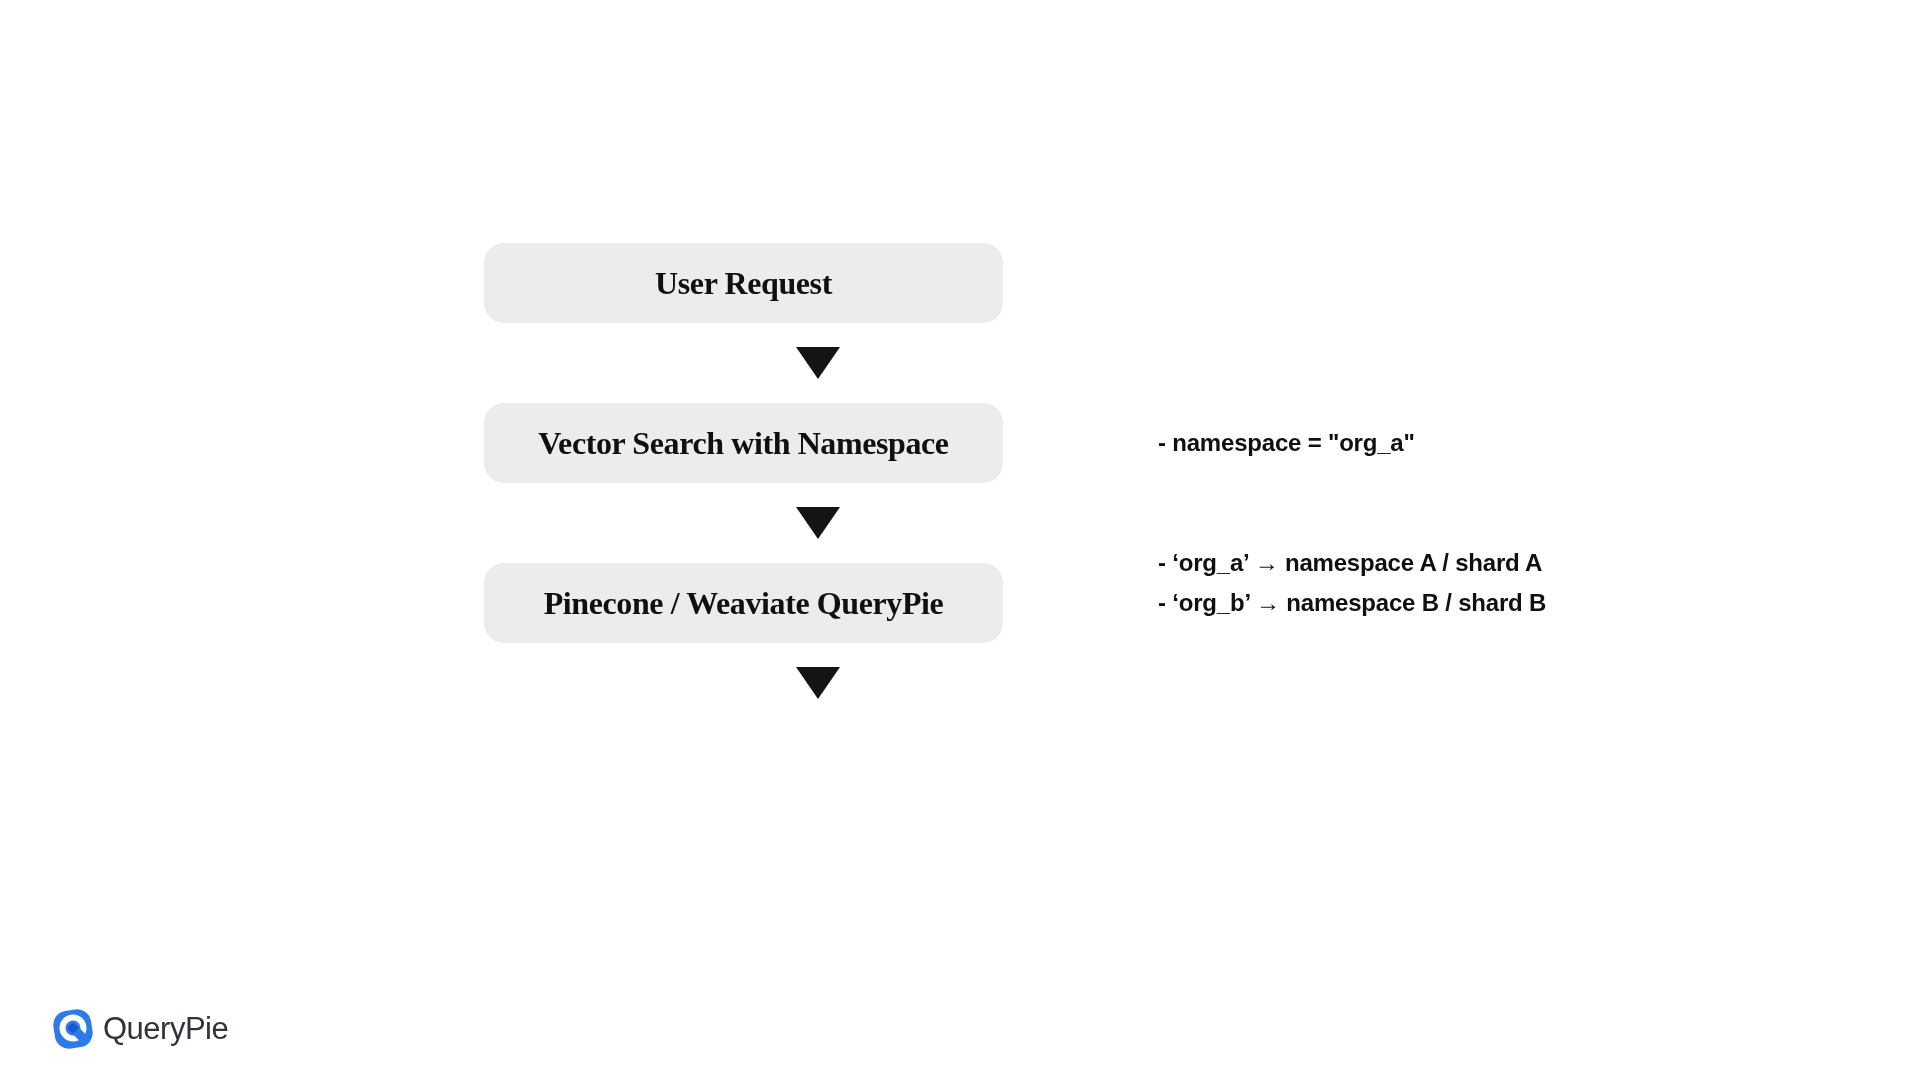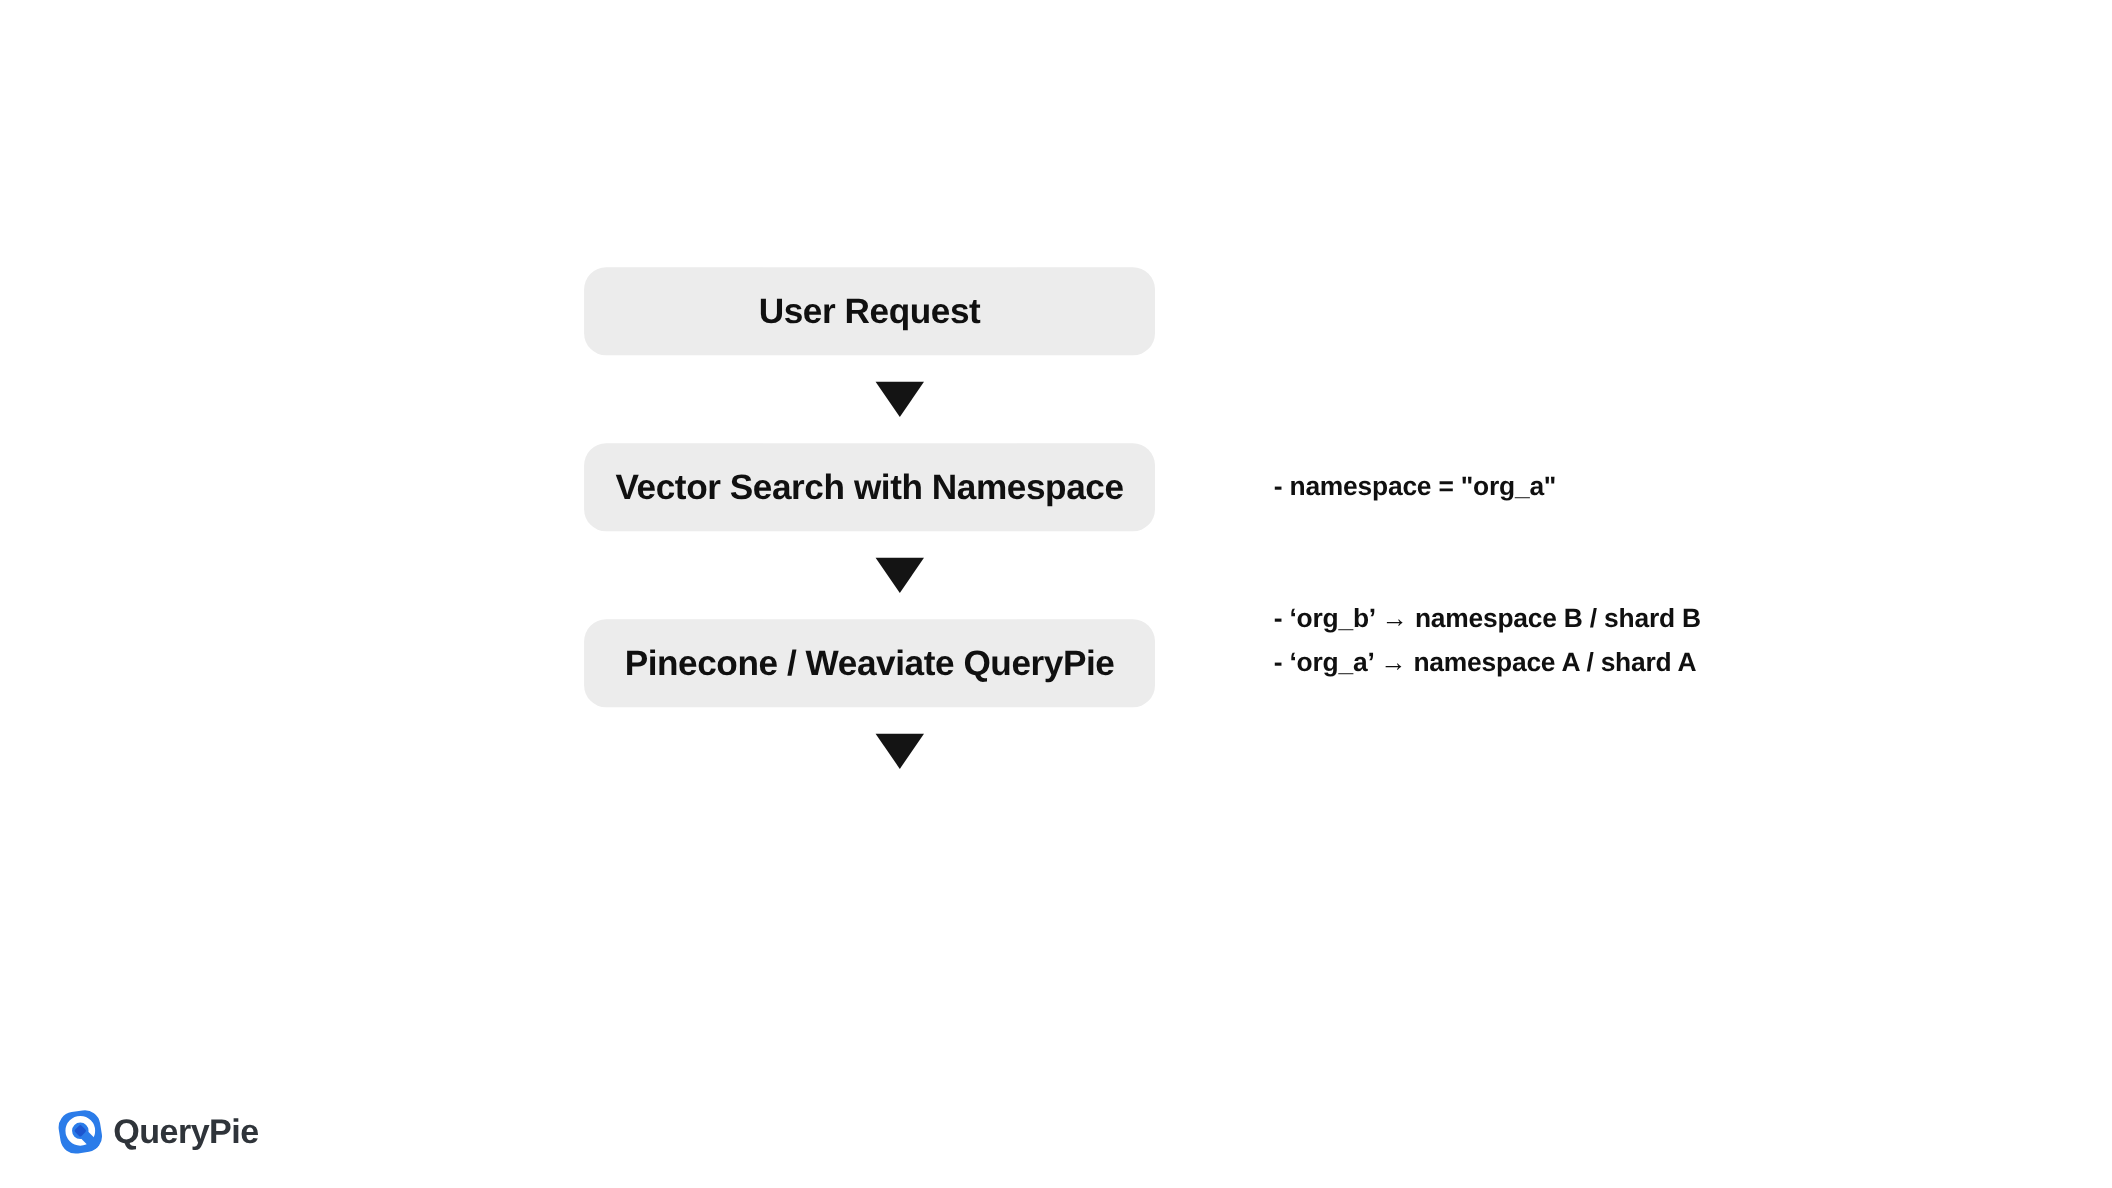--- a/index.html
+++ b/index.html
@@ -17,28 +17,29 @@
   body{
     background:var(--canvas);
     font-family:"Liberation Sans","DejaVu Sans",sans-serif;
     position:relative;
     overflow:hidden;
   }
   .stage{position:absolute;inset:0;width:1920px;height:1080px;}
 
   .flow-node{
     position:absolute;
-    left:531px;
+    left:484px;
     width:519px;
     height:80px;
     background:var(--node_bg);
     border-radius:20px;
     display:flex;
     align-items:center;
     justify-content:center;
+    font-family:Liberation Serif, serif;
   }
   .flow-node .node-label{
     font-size:32px;
     font-weight:700;
     letter-spacing:-0.4px;
     color:var(--node_text);
     white-space:nowrap;
   }
   .node-1{top:243px;}
   .node-2{top:403px;}
@@ -79,21 +80,21 @@
   }
 
   .brand{
     position:absolute;
     left:52px;top:1008px;
     display:flex;align-items:center;gap:9px;
   }
   .brand-mark{width:42px;height:42px;display:block;}
   .brand-name{
     font-size:31px;
-    font-weight:700;
+    font-weight:400;
     letter-spacing:-0.5px;
     color:var(--logo_text);
     line-height:42px;
   }
 </style>
 </head>
 <body>
 
 <div class="stage">
 
@@ -111,22 +112,22 @@
     <span>- namespace = "org_a"</span>
   </div>
 
   <div class="down-arrow arrow-2"></div>
 
   <div class="flow-node node-3">
     <span class="node-label">Pinecone / Weaviate QueryPie</span>
   </div>
 
   <div class="annotation annotation-group">
+    <div class="annotation-line">- ‘org_a’ → namespace A / shard A</div>
     <div class="annotation-line">- ‘org_b’ → namespace B / shard B</div>
-    <div class="annotation-line">- ‘org_a’ → namespace A / shard A</div>
   </div>
 
   <div class="down-arrow arrow-3"></div>
 
 
   <div class="brand">
     <svg class="brand-mark" viewBox="0 0 42 42" xmlns="http://www.w3.org/2000/svg">
       <rect x="2" y="2" width="38" height="38" rx="14" ry="14" fill="#2B7CE9" transform="rotate(-9 21 21)"></rect>
       <circle cx="21" cy="20" r="10.5" fill="none" stroke="#ffffff" stroke-width="6"></circle>
       <line x1="23.5" y1="22.5" x2="33" y2="32" stroke="#2B7CE9" stroke-width="9" stroke-linecap="round"></line>

